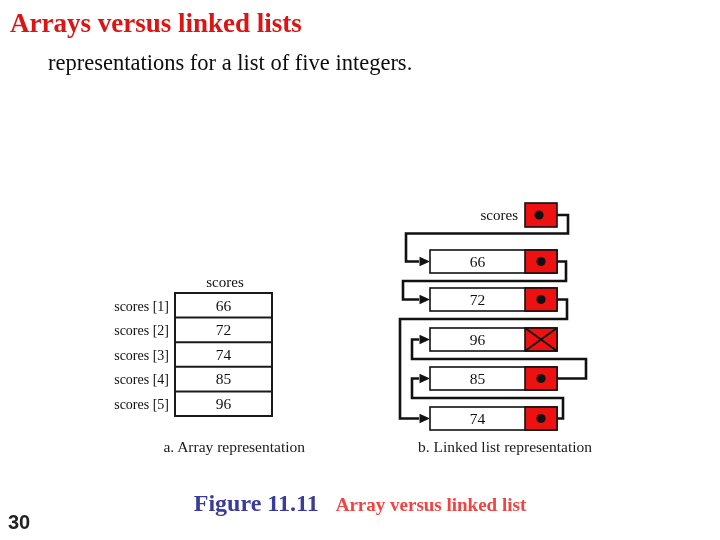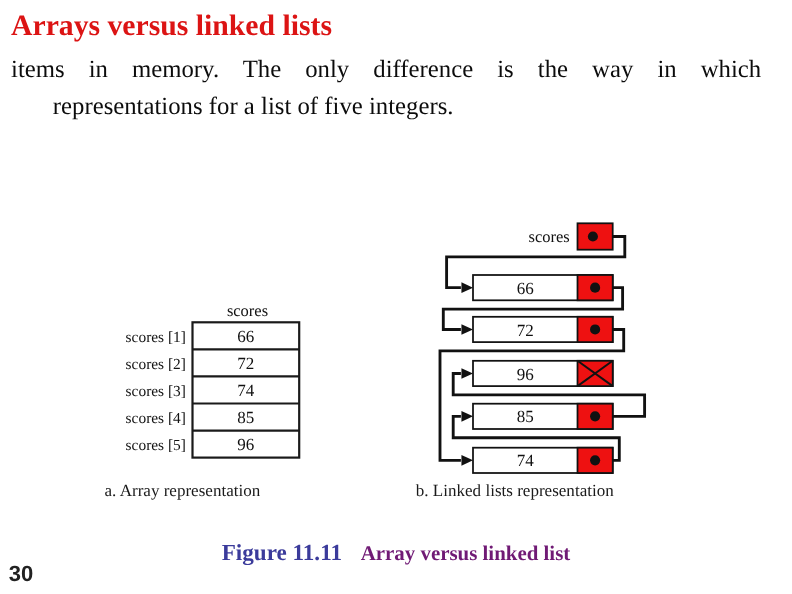--- a/index.html
+++ b/index.html
@@ -12,43 +12,42 @@
     font-size:27px;font-weight:bold;color:#dc1414;
   }
   .body-text{
     position:absolute;left:10px;top:46px;width:682px;
     font-size:22.5px;line-height:33.5px;color:#0c0c0c;
   }
   .body-line{text-align:justify;text-align-last:justify;}
   .body-line.last{text-align-last:left;margin-left:38px;}
   .diagram-svg{position:absolute;}
   .sub-caption{
-    position:absolute;top:438px;font-size:15.5px;color:#1a1a1a;text-align:left;
+    position:absolute;top:438px;font-size:15.5px;color:#1a1a1a;text-align:right;
   }
   .figure-caption{
     position:absolute;left:0;top:490px;width:720px;
     display:flex;justify-content:center;align-items:baseline;gap:17px;
   }
-  .figure-number{font-size:21px;font-weight:bold;color:#3b3b9b;}
-  .figure-title{font-size:19px;font-weight:bold;color:#701a75;}
+  .figure-number{font-size:24px;font-weight:bold;color:#3b3b9b;}
+  .figure-title{font-size:19px;font-weight:bold;color:#ef4444;}
   .page-number{
     position:absolute;left:8px;top:511px;
     font-family:"Liberation Sans", sans-serif;font-size:20px;font-weight:bold;color:#222;
   }
   svg text{font-family:"Liberation Serif", serif;fill:#111;}
 </style>
 </head>
 <body>
 
 <div id="slide">
 
   <div class="title">Arrays versus linked lists</div>
 
   <div class="body-text">
-    <div class="body-line">items in memory. The only difference is the way in which</div>
     <div class="body-line last">representations for a list of five integers.</div>
   </div>
 
   <svg class="diagram-svg" style="left:95px;top:268px;" width="200" height="152" viewBox="0 0 200 152">
     <text x="130" y="19" text-anchor="middle" font-size="15">scores</text>
 
     <rect x="80" y="25" width="97" height="123" fill="#ffffff" stroke="#1a1a1a" stroke-width="2"></rect>
     <line x1="80" y1="49.6" x2="177" y2="49.6" stroke="#1a1a1a" stroke-width="2"></line>
     <line x1="80" y1="74.2" x2="177" y2="74.2" stroke="#1a1a1a" stroke-width="2"></line>
     <line x1="80" y1="98.8" x2="177" y2="98.8" stroke="#1a1a1a" stroke-width="2"></line>
@@ -120,21 +119,21 @@
     </g>
 
     <g>
       <rect x="40" y="212" width="127" height="23" fill="#ffffff" stroke="#111" stroke-width="1.6"></rect>
       <rect x="135" y="212" width="32" height="23" fill="#ee1111" stroke="#111" stroke-width="1.6"></rect>
       <circle cx="151" cy="223.5" r="4.6" fill="#111"></circle>
       <text x="87.5" y="229" text-anchor="middle" font-size="15.5">74</text>
     </g>
   </svg>
 
-  <div class="sub-caption" style="left:378px;width:214px;">b. Linked lists representation</div>
+  <div class="sub-caption" style="left:378px;width:214px;">b. Linked list representation</div>
 
   <div class="figure-caption">
     <span class="figure-number">Figure 11.11</span>
     <span class="figure-title">Array versus linked list</span>
   </div>
 
   <div class="page-number">30</div>
 
 </div>
 

